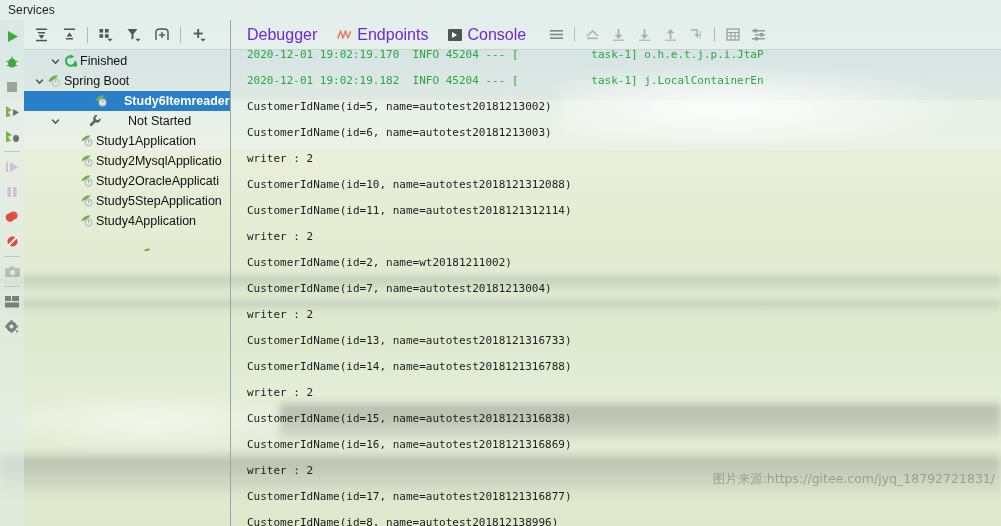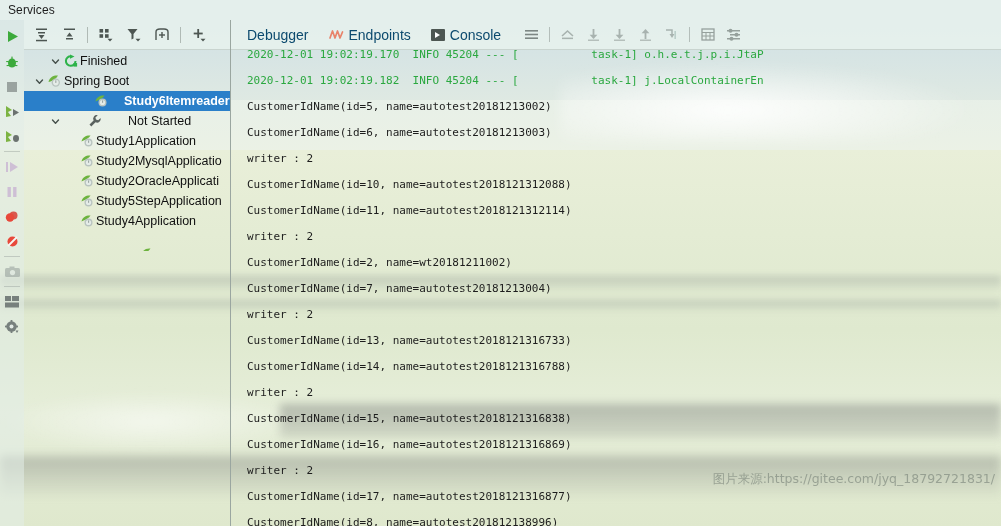--- a/index.html
+++ b/index.html
@@ -67,21 +67,21 @@
   .ticon{width:18px;height:20px;display:flex;align-items:center;justify-content:center;
     flex:0 0 18px;}
   .tlabel{overflow:hidden;}
 
   
   .rightpane{flex:1 1 auto;display:flex;flex-direction:column;min-width:0;}
   .ctabs{height:29px;flex:0 0 29px;display:flex;align-items:center;
     background:rgba(233,242,238,.80);padding-left:6px;
     border-bottom:1px solid rgba(150,160,155,.35);}
   .ctab{display:flex;align-items:center;gap:5px;padding:0 10px;height:27px;
-    font-size:14px;color:#0c4a6e;}
+    font-size:16px;color:#6d28d9;}
   .ctab-ic{display:flex;align-items:center;}
   .ctools{display:flex;align-items:center;margin-left:8px;gap:1px;}
   .ct-btn{width:25px;height:24px;display:flex;align-items:center;justify-content:center;}
   .ct-sep{width:1px;height:15px;background:rgba(140,150,145,.55);margin:0 4px;}
 
   .console{flex:1 1 auto;overflow:hidden;position:relative;padding-left:16px;
     font-family:"DejaVu Sans Mono","Liberation Mono",monospace;font-size:11px;
     line-height:26px;}
   .cline{white-space:pre;height:26px;color:#1d1d1d;}
   .cline.info{color:#2aa83f;}

